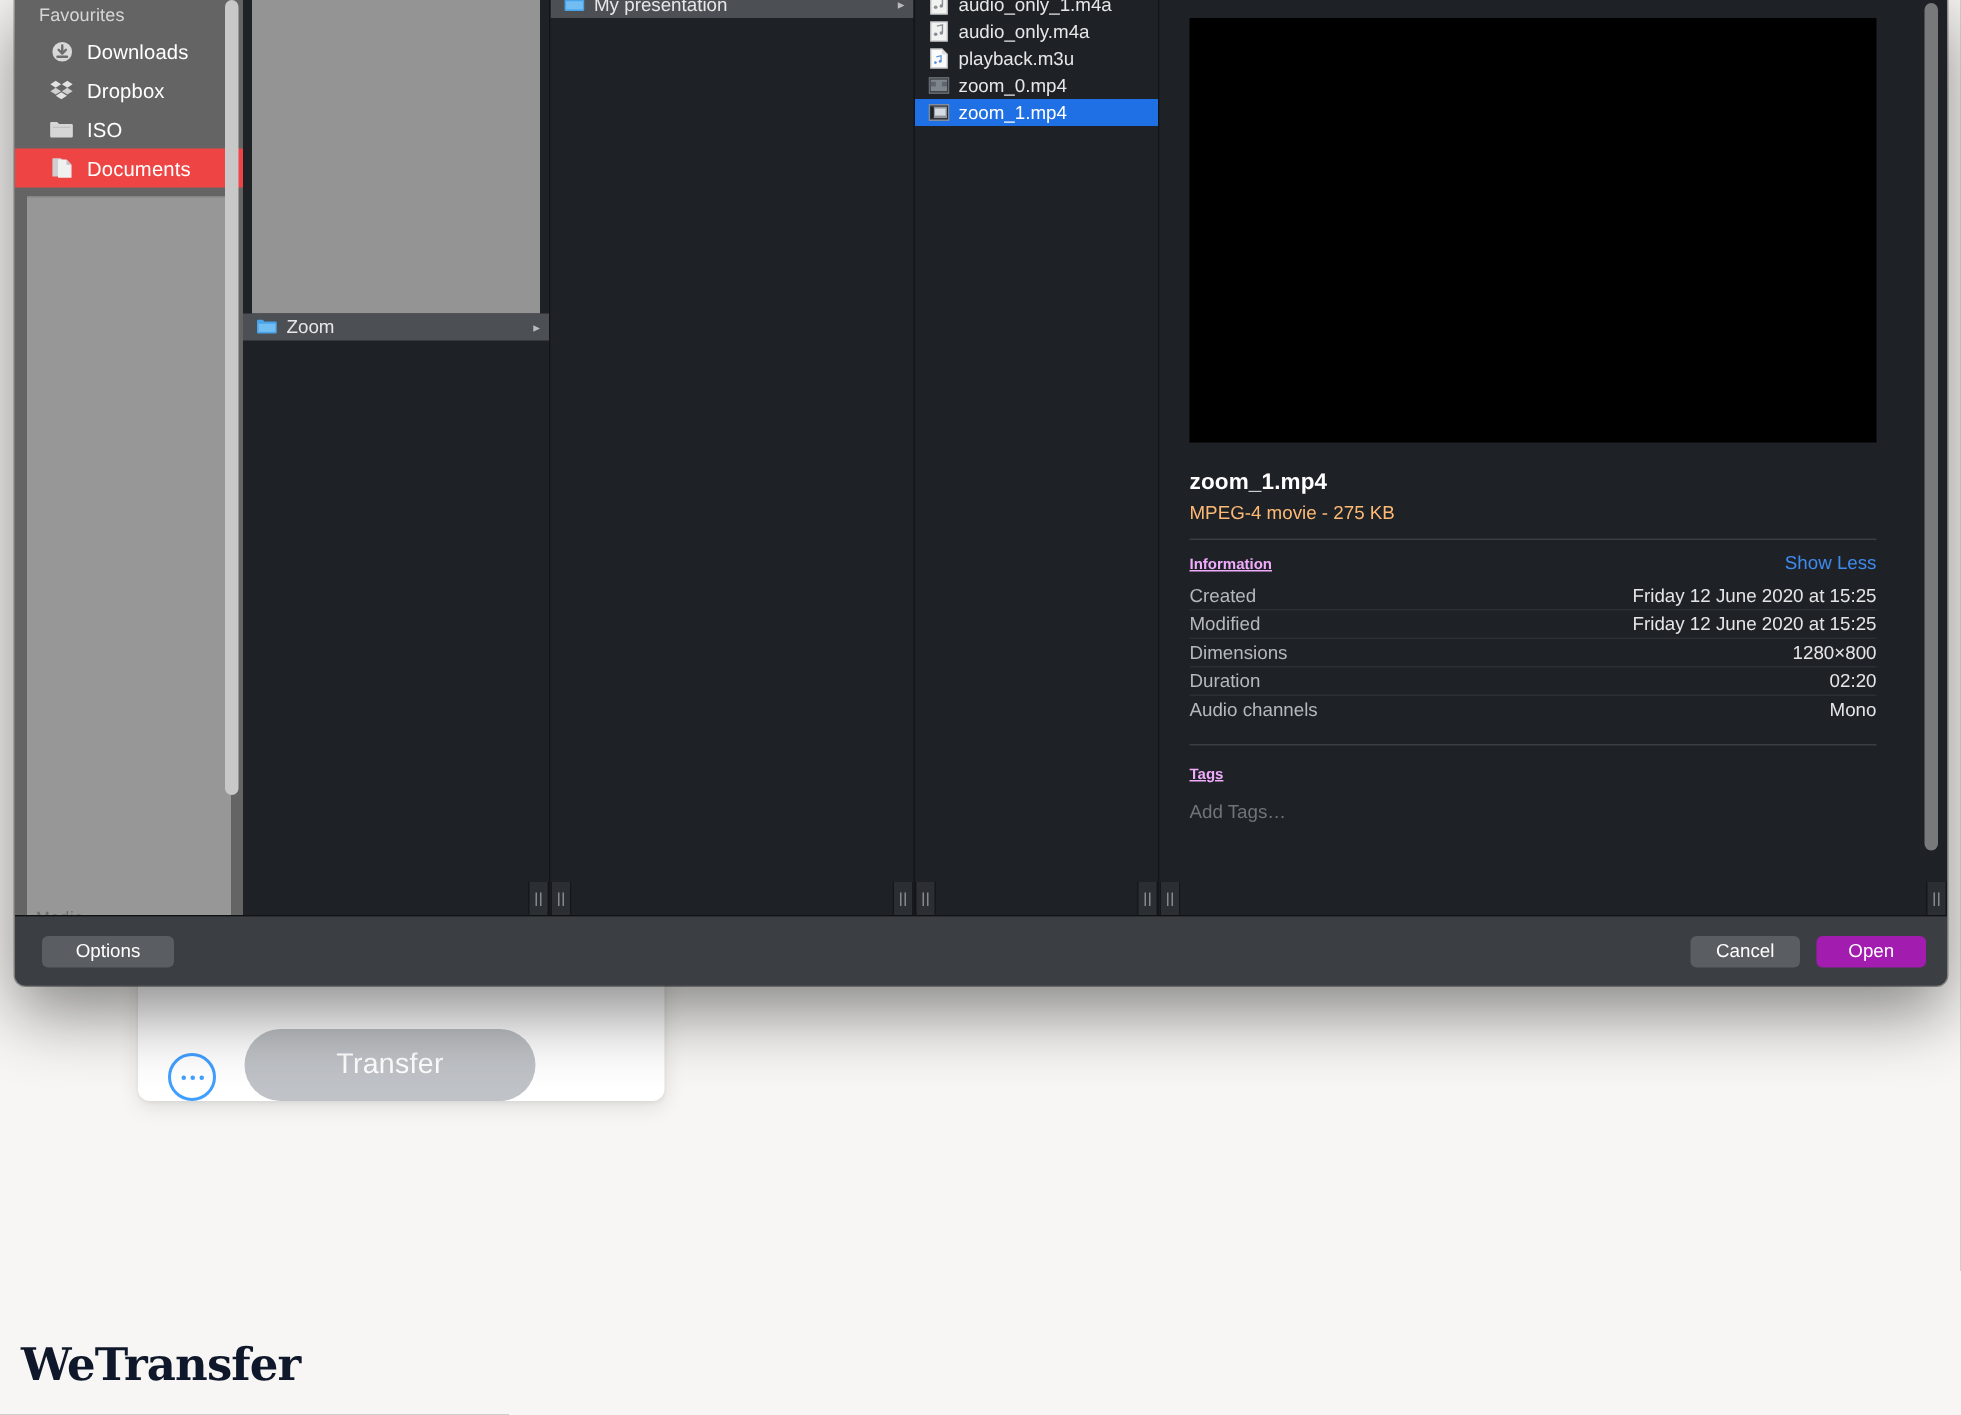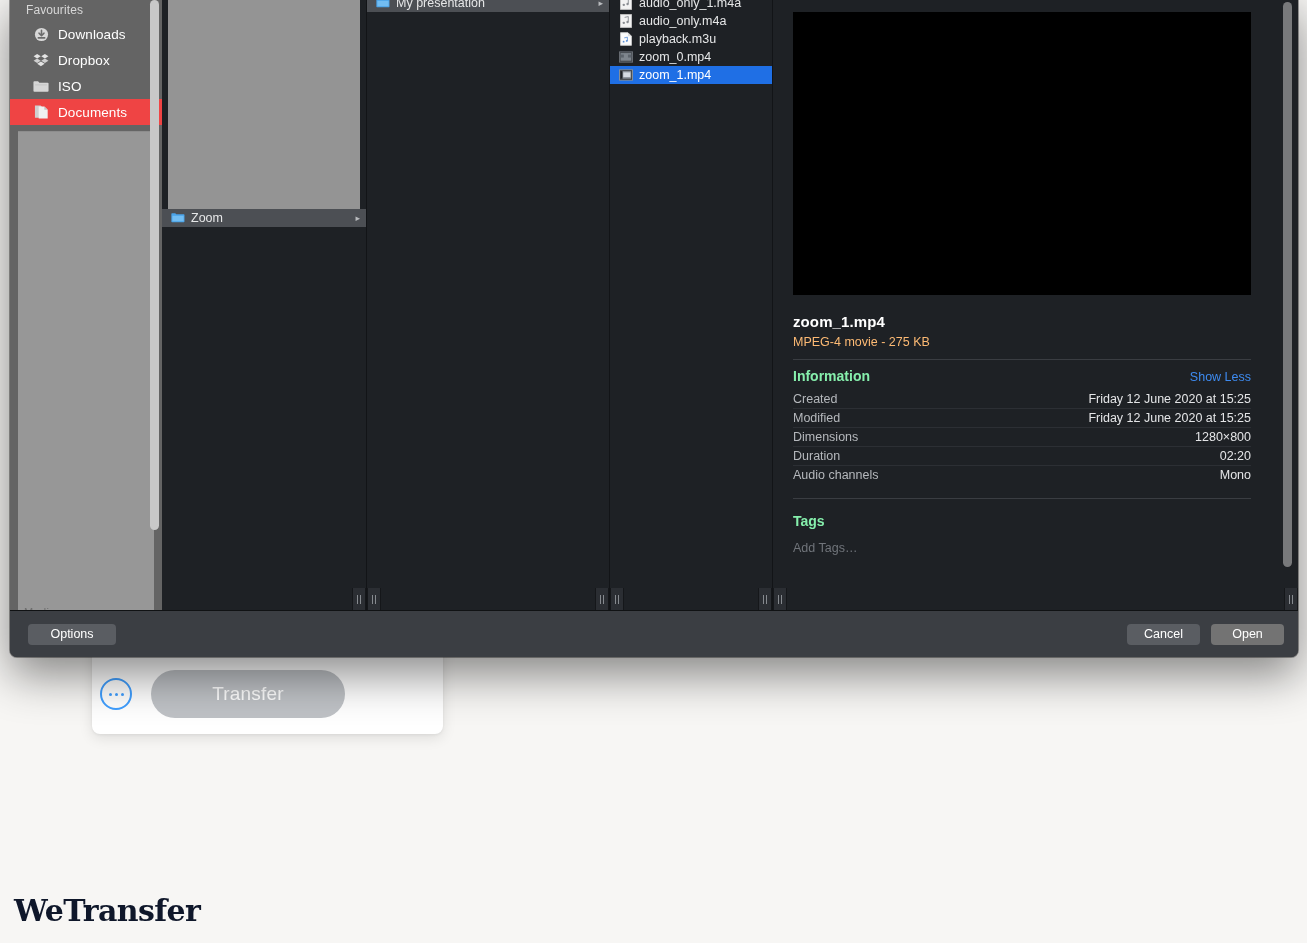--- a/index.html
+++ b/index.html
@@ -29,22 +29,22 @@
     height: 134px;
     background: #ffffff;
     border-radius: 8px;
     box-shadow: 0 4px 14px rgba(0,0,0,0.10), 0 1px 3px rgba(0,0,0,0.06);
   }
   #wt-card-inner {
     position: absolute;
     left: 0; right: 16px; bottom: 0;
     height: 80px;
     display: flex;
-    align-items: center;
-    padding-left: 8px;
+    align-items: flex-end;
+    padding-left: 20px;
   }
   #more-circle {
     width: 32px; height: 32px;
     border: 2px solid #409fff;
     border-radius: 50%;
     display: flex;
     align-items: center;
     justify-content: center;
     flex: 0 0 auto;
   }
@@ -259,21 +259,21 @@
     padding-bottom: 10px;
   }
   .hr { height: 1px; background: #3a3d42; width: 458px; }
   .sec-head {
     display: flex;
     align-items: baseline;
     justify-content: space-between;
     width: 458px;
     padding: 8px 0 6px 0;
   }
-  .sec-head .t { color: #86efac; font-size: 14px; font-weight: 700; }
+  .sec-head .t { color: #f0abfc; font-size: 10px; font-weight: 700; text-decoration: underline; }
   .sec-head .a { color: #3e8bf0; font-size: 12.5px; }
   .kv {
     display: flex;
     justify-content: space-between;
     width: 458px;
     padding: 2px 0 2px 0;
     border-bottom: 1px solid #2c2f34;
     font-size: 12.5px;
     gap: 28px;
   }
@@ -308,21 +308,21 @@
     font-family: "Liberation Sans", sans-serif;
     display: flex;
     align-items: center;
     justify-content: center;
     border: none;
     color: #ffffff;
     padding: 0 12px;
   }
   #options-btn { background: #5a5d62; min-width: 88px; }
   #cancel-btn { background: #5a5d62; min-width: 73px; }
-  #open-btn { background: #737373; min-width: 73px; margin-left: 11px; padding-left: 12px; }
+  #open-btn { background: #a21caf; min-width: 73px; margin-left: 11px; padding-left: 12px; }
   #bottom-right { margin-left: auto; display: flex; align-items: flex-start; }
 
   svg { display: block; }
 </style>
 </head>
 <body>
 
 <div id="page">
 
   <div id="wt-card">

